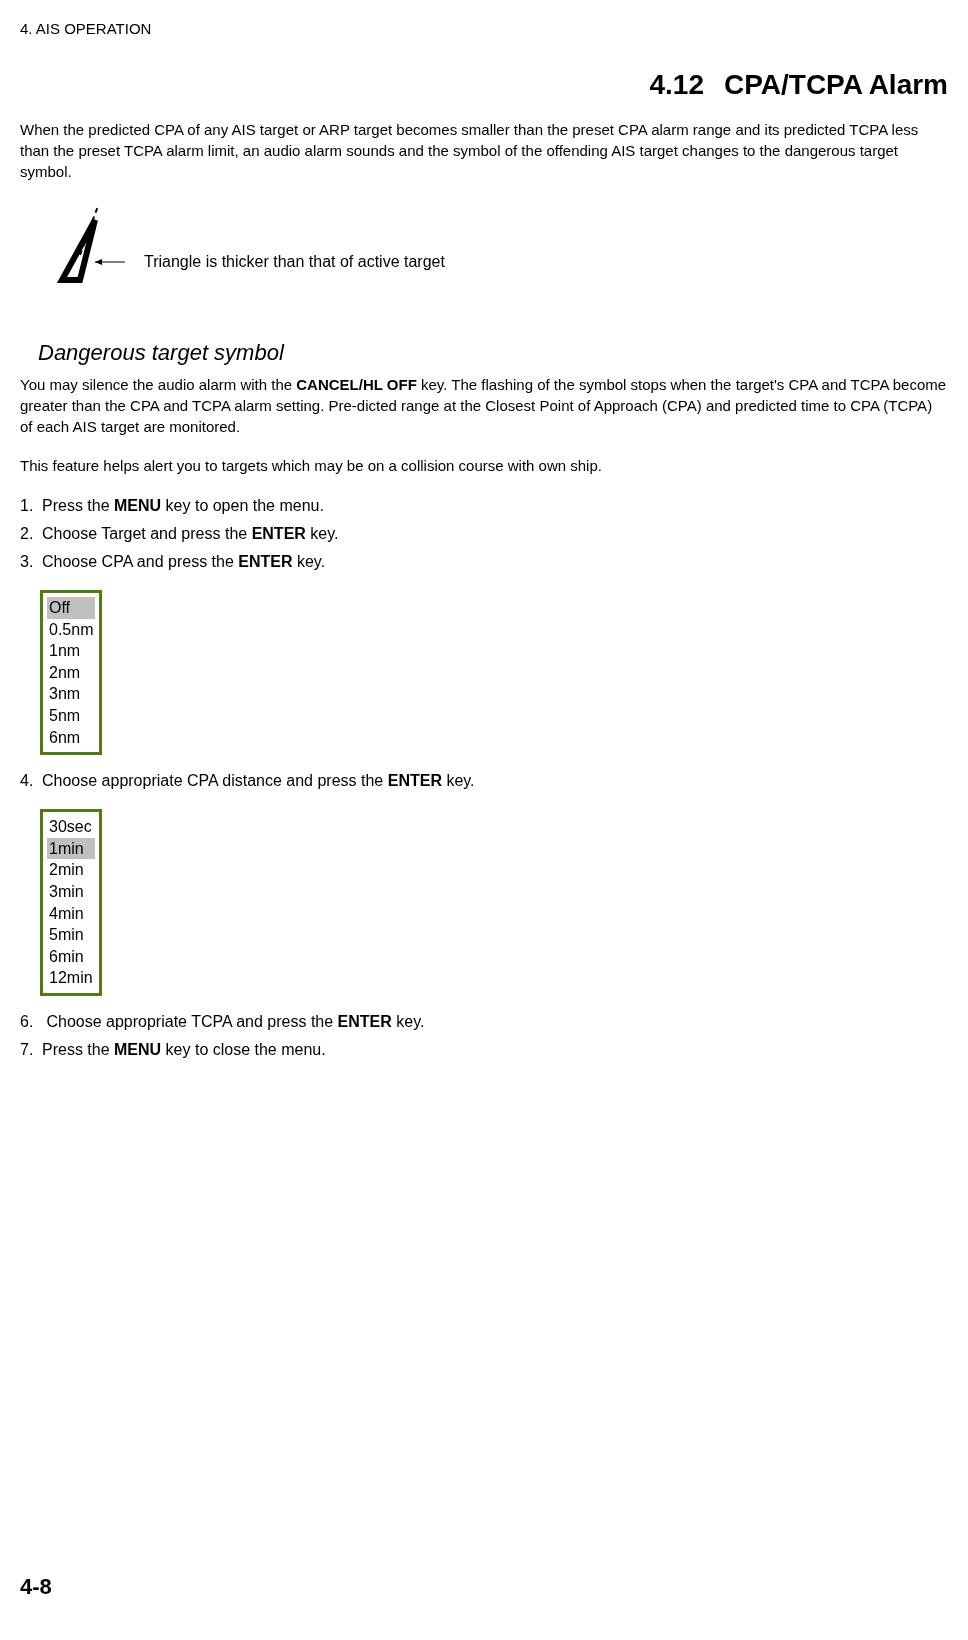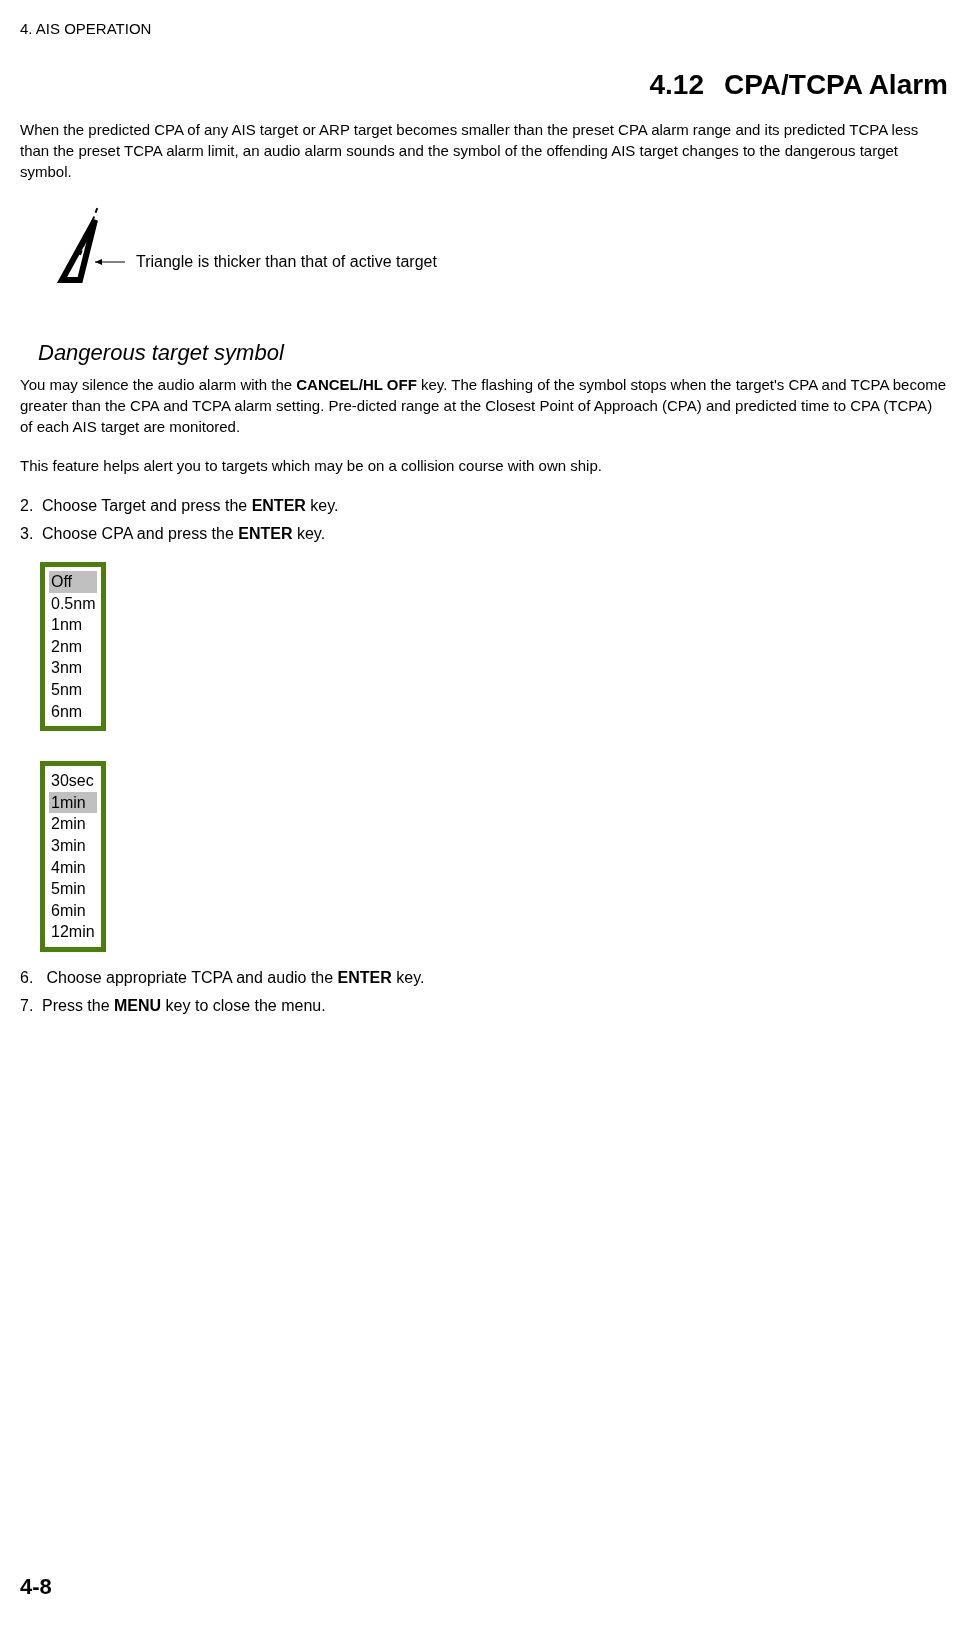--- a/index.html
+++ b/index.html
@@ -41,21 +41,21 @@
       position: relative;
       height: 100px;
     }
     .symbol-svg {
       position: absolute;
       left: 0;
       top: 0;
     }
     .symbol-label {
       position: absolute;
-      left: 96px;
+      left: 104px;
       top: 52px;
       font-size: 16px;
       line-height: 1.3;
     }
     .symbol-caption {
       font-style: italic;
       font-size: 22px;
       margin-left: 18px;
       margin-bottom: 8px;
       margin-top: 40px;
@@ -69,21 +69,21 @@
       margin-bottom: 4px;
     }
     .list-item .num {
       display: inline-block;
       width: 22px;
     }
     .bold {
       font-weight: bold;
     }
     .option-box {
-      border: 5px solid #4d7c0f;
+      border: 3px solid #4d7c0f;
       display: inline-block;
       padding: 4px 4px;
       margin-top: 6px;
       margin-bottom: 14px;
       margin-left: 20px;
     }
     .option-item {
       font-size: 16px;
       padding: 0 2px;
       line-height: 1.35;
@@ -125,37 +125,43 @@
 <div class="symbol-caption">Dangerous target symbol</div>
 
 <div class="paragraph">
   <span>You may silence the audio alarm with the </span><span class="bold">CANCEL/HL OFF</span><span> key. The flashing of the symbol stops when the target's CPA and TCPA become greater than the CPA and TCPA alarm setting. Pre-dicted range at the Closest Point of Approach (CPA) and predicted time to CPA (TCPA) of each AIS target are monitored.</span>
 </div>
 
 <div class="paragraph">This feature helps alert you to targets which may be on a collision course with own ship.</div>
 
 <div class="list">
   <div class="list-item">
+    <span class="num">1.</span><span>Press the </span><span class="bold">MENU</span><span> key to open the menu.</span>
+  </div>
+  <div class="list-item">
     <span class="num">2.</span><span>Choose Target and press the </span><span class="bold">ENTER</span><span> key.</span>
   </div>
   <div class="list-item">
     <span class="num">3.</span><span>Choose CPA and press the </span><span class="bold">ENTER</span><span> key.</span>
   </div>
 </div>
 
 <div class="option-box" id="cpa-box"><div class="option-item selected">Off</div><div class="option-item">0.5nm</div><div class="option-item">1nm</div><div class="option-item">2nm</div><div class="option-item">3nm</div><div class="option-item">5nm</div><div class="option-item">6nm</div></div>
 
 <div class="list">
+  <div class="list-item">
+    <span class="num">4.</span><span>Choose appropriate CPA distance and press the </span><span class="bold">ENTER</span><span> key.</span>
+  </div>
 </div>
 
 <div class="option-box" id="tcpa-box"><div class="option-item">30sec</div><div class="option-item selected">1min</div><div class="option-item">2min</div><div class="option-item">3min</div><div class="option-item">4min</div><div class="option-item">5min</div><div class="option-item">6min</div><div class="option-item">12min</div></div>
 
 <div class="list">
   <div class="list-item">
-    <span class="num">6.</span><span> Choose appropriate TCPA and audio the </span><span class="bold">ENTER</span><span> key.</span>
+    <span class="num">6.</span><span> Choose appropriate TCPA and press the </span><span class="bold">ENTER</span><span> key.</span>
   </div>
   <div class="list-item">
     <span class="num">7.</span><span>Press the </span><span class="bold">MENU</span><span> key to close the menu.</span>
   </div>
 </div>
 
 <div class="page-number">4-8</div>
 
 
 

